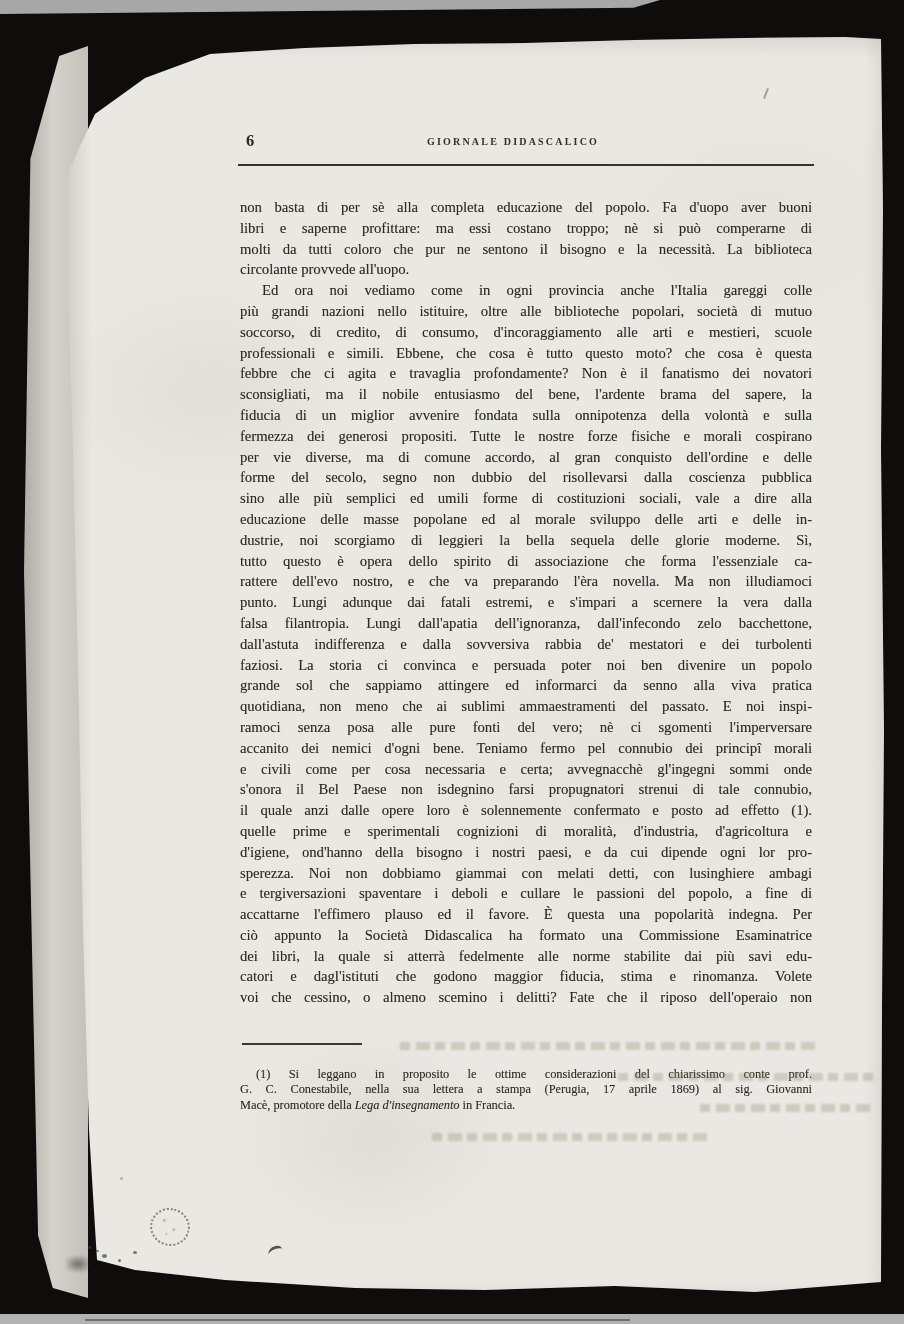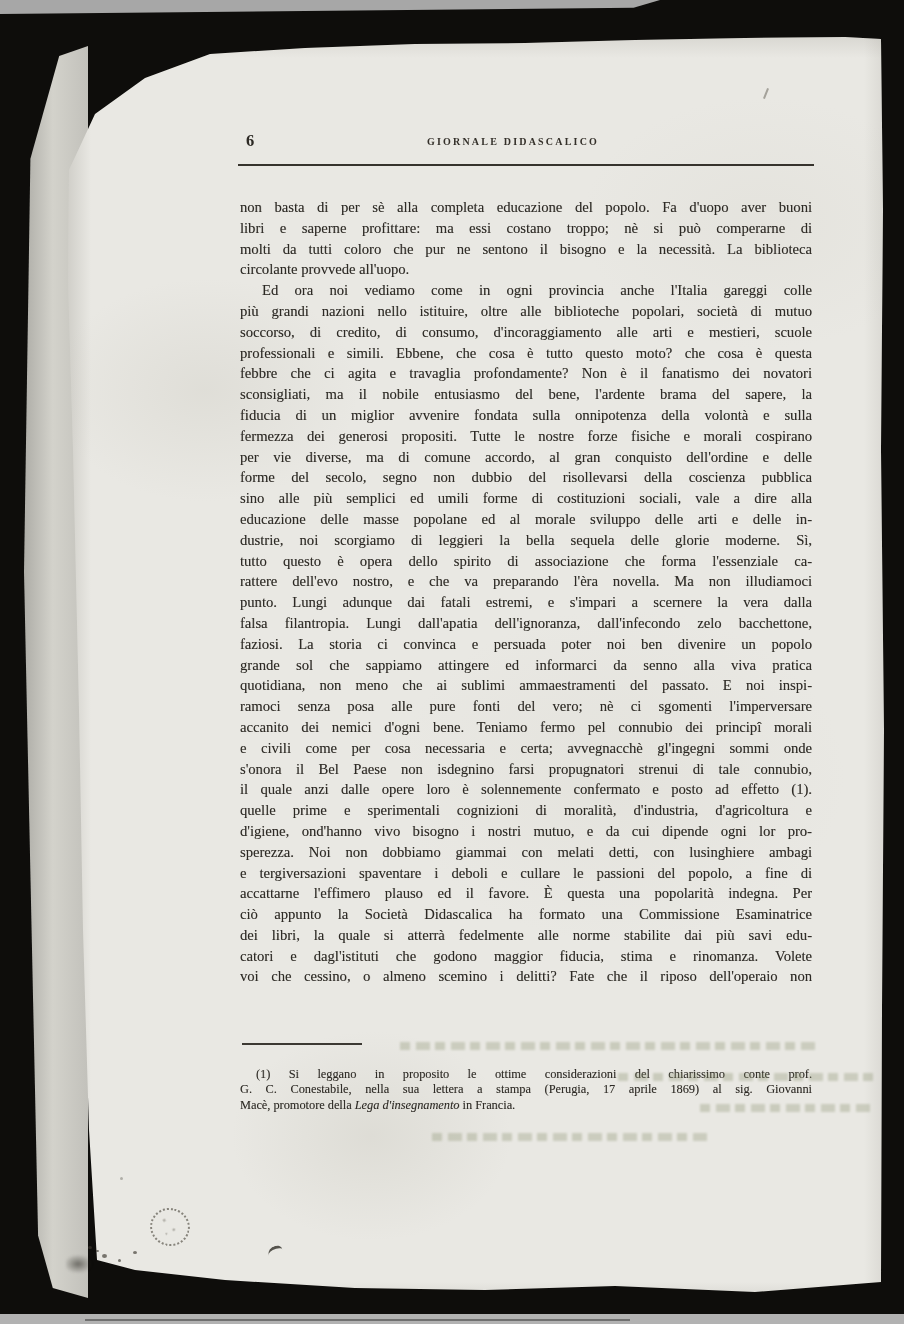--- a/index.html
+++ b/index.html
@@ -143,38 +143,39 @@
         <div class="line flush-left">circolante provvede all'uopo.</div>
         <div class="line indent">Ed ora noi vediamo come in ogni provincia anche l'Italia gareggi colle</div>
         <div class="line">più grandi nazioni nello istituire, oltre alle biblioteche popolari, società di mutuo</div>
         <div class="line">soccorso, di credito, di consumo, d'incoraggiamento alle arti e mestieri, scuole</div>
         <div class="line">professionali e simili. Ebbene, che cosa è tutto questo moto? che cosa è questa</div>
         <div class="line">febbre che ci agita e travaglia profondamente? Non è il fanatismo dei novatori</div>
         <div class="line">sconsigliati, ma il nobile entusiasmo del bene, l'ardente brama del sapere, la</div>
         <div class="line">fiducia di un miglior avvenire fondata sulla onnipotenza della volontà e sulla</div>
         <div class="line">fermezza dei generosi propositi. Tutte le nostre forze fisiche e morali cospirano</div>
         <div class="line">per vie diverse, ma di comune accordo, al gran conquisto dell'ordine e delle</div>
-        <div class="line">forme del secolo, segno non dubbio del risollevarsi della coscienza pubblica</div>
+        <div class="line">forme del secolo, segno non dubbio del risollevarsi dalla coscienza pubblica</div>
         <div class="line">sino alle più semplici ed umili forme di costituzioni sociali, vale a dire alla</div>
         <div class="line">educazione delle masse popolane ed al morale sviluppo delle arti e delle in-</div>
         <div class="line">dustrie, noi scorgiamo di leggieri la bella sequela delle glorie moderne. Sì,</div>
         <div class="line">tutto questo è opera dello spirito di associazione che forma l'essenziale ca-</div>
         <div class="line">rattere dell'evo nostro, e che va preparando l'èra novella. Ma non illudiamoci</div>
         <div class="line">punto. Lungi adunque dai fatali estremi, e s'impari a scernere la vera dalla</div>
         <div class="line">falsa filantropia. Lungi dall'apatia dell'ignoranza, dall'infecondo zelo bacchettone,</div>
+        <div class="line">dall'astuta indifferenza e dalla sovversiva rabbia de' mestatori e dei turbolenti</div>
         <div class="line">faziosi. La storia ci convinca e persuada poter noi ben divenire un popolo</div>
         <div class="line">grande sol che sappiamo attingere ed informarci da senno alla viva pratica</div>
         <div class="line">quotidiana, non meno che ai sublimi ammaestramenti del passato. E noi inspi-</div>
         <div class="line">ramoci senza posa alle pure fonti del vero; nè ci sgomenti l'imperversare</div>
         <div class="line">accanito dei nemici d'ogni bene. Teniamo fermo pel connubio dei principî morali</div>
         <div class="line">e civili come per cosa necessaria e certa; avvegnacchè gl'ingegni sommi onde</div>
         <div class="line">s'onora il Bel Paese non isdegnino farsi propugnatori strenui di tale connubio,</div>
         <div class="line">il quale anzi dalle opere loro è solennemente confermato e posto ad effetto (1).</div>
         <div class="line">quelle prime e sperimentali cognizioni di moralità, d'industria, d'agricoltura e</div>
-        <div class="line">d'igiene, ond'hanno vivo bisogno i nostri mutuo, e da cui dipende ogni lor pro-</div>
+        <div class="line">d'igiene, ond'hanno della bisogno i nostri paesi, e da cui dipende ogni lor pro-</div>
         <div class="line">sperezza. Noi non dobbiamo giammai con melati detti, con lusinghiere ambagi</div>
         <div class="line">e tergiversazioni spaventare i deboli e cullare le passioni del popolo, a fine di</div>
         <div class="line">accattarne l'effimero plauso ed il favore. È questa una popolarità indegna. Per</div>
         <div class="line">ciò appunto la Società Didascalica ha formato una Commissione Esaminatrice</div>
         <div class="line">dei libri, la quale si atterrà fedelmente alle norme stabilite dai più savi edu-</div>
         <div class="line">catori e dagl'istituti che godono maggior fiducia, stima e rinomanza. Volete</div>
         <div class="line">voi che cessino, o almeno scemino i delitti? Fate che il riposo dell'operaio non</div>
       </div>
 
     <div class="footnote-sep"></div>

